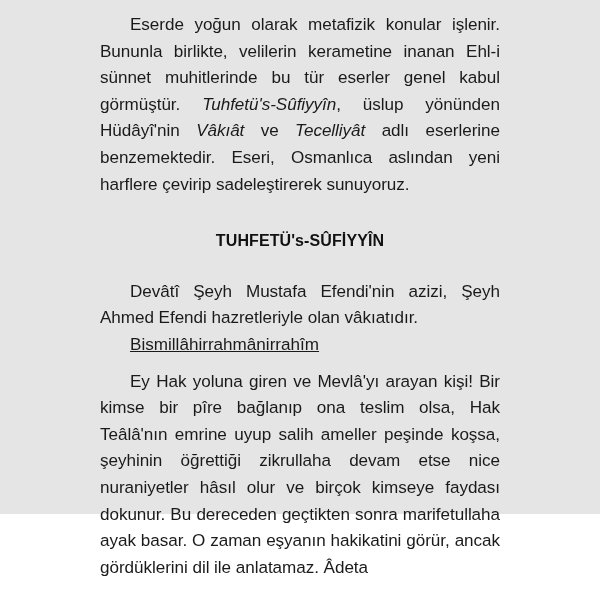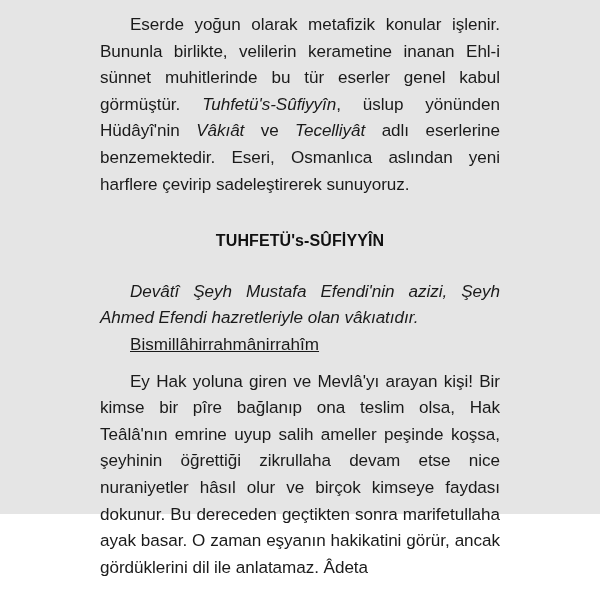--- a/index.html
+++ b/index.html
@@ -58,21 +58,21 @@
     line-height: 26.6px;
     font-weight: bold;
     text-align: center;
     letter-spacing: 0.1px;
     color: #111111;
   }
 
   
   .block-para1   { margin-top: 0px; }
   .block-heading { margin-top: 30px; }
-  .block-para2   { margin-top: 24px; font-style: italic; }
+  .block-para2   { margin-top: 24px; }
   .block-bismillah { margin-top: 27px; }
   .block-para3   { margin-top: 10px; }
 
   .bismillah {
     margin: 0;
     font-size: 17.1px;
     line-height: 26.6px;
     text-align: left;
     text-indent: 30px;
     color: #1a1a1a;

